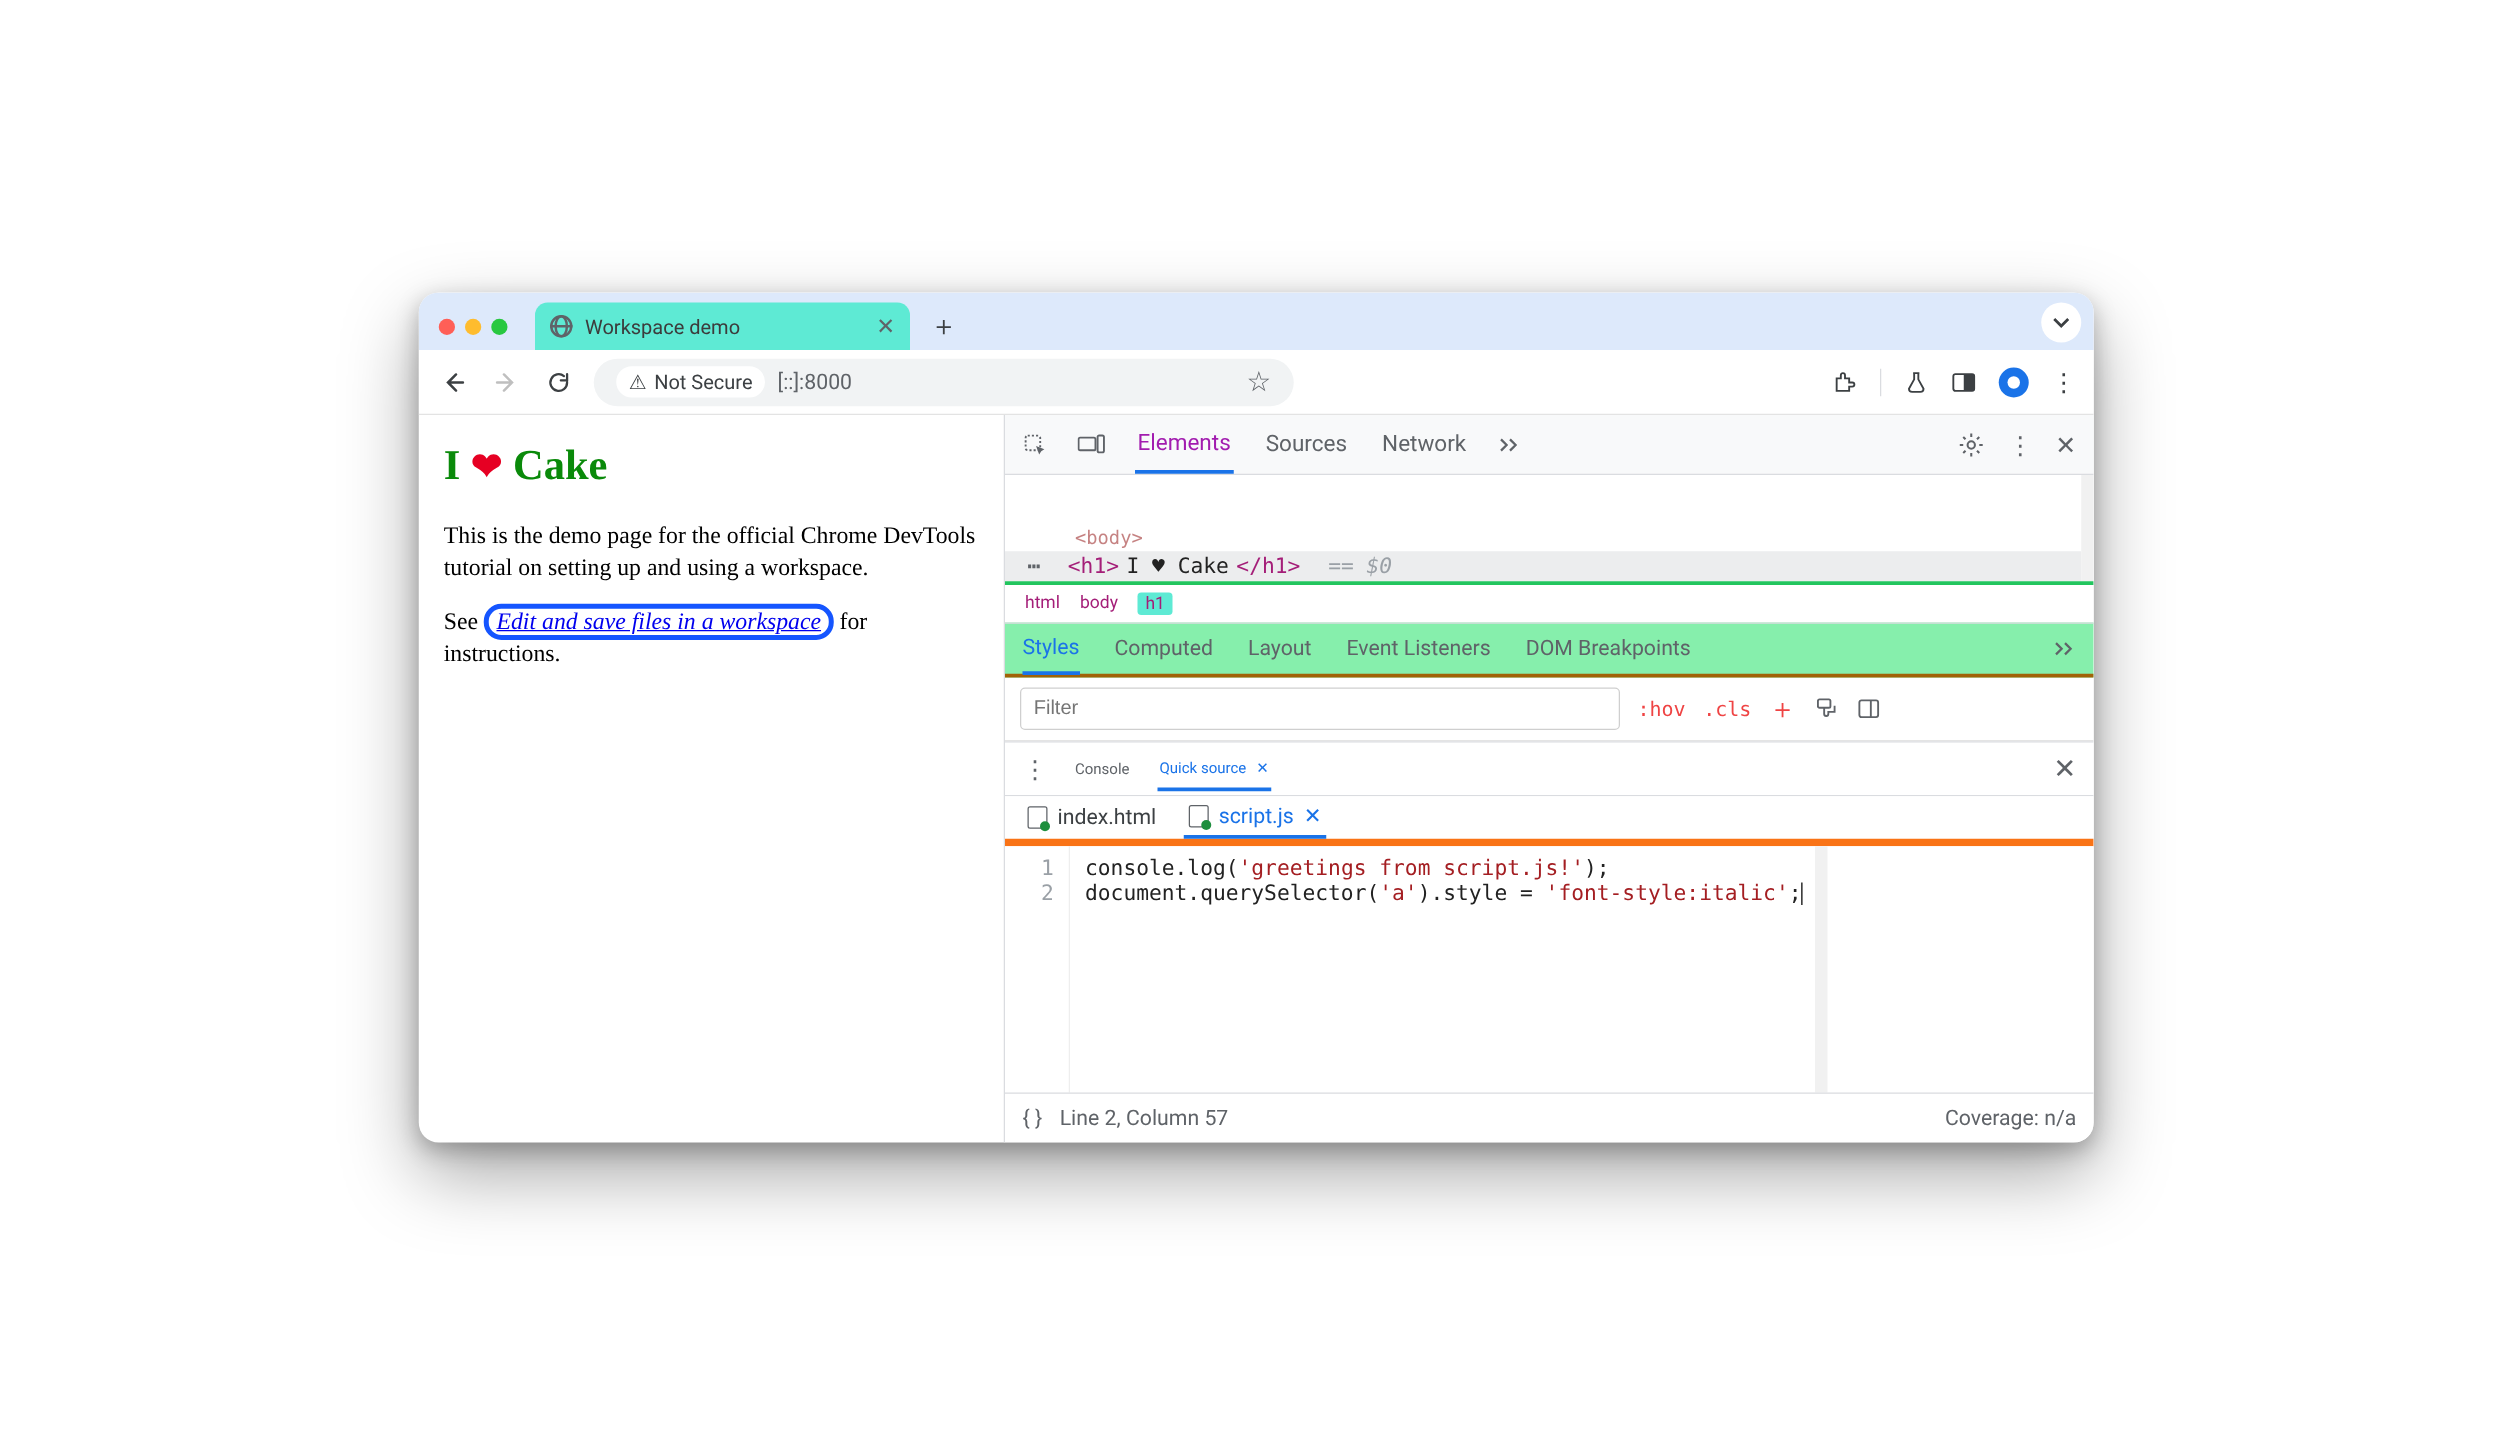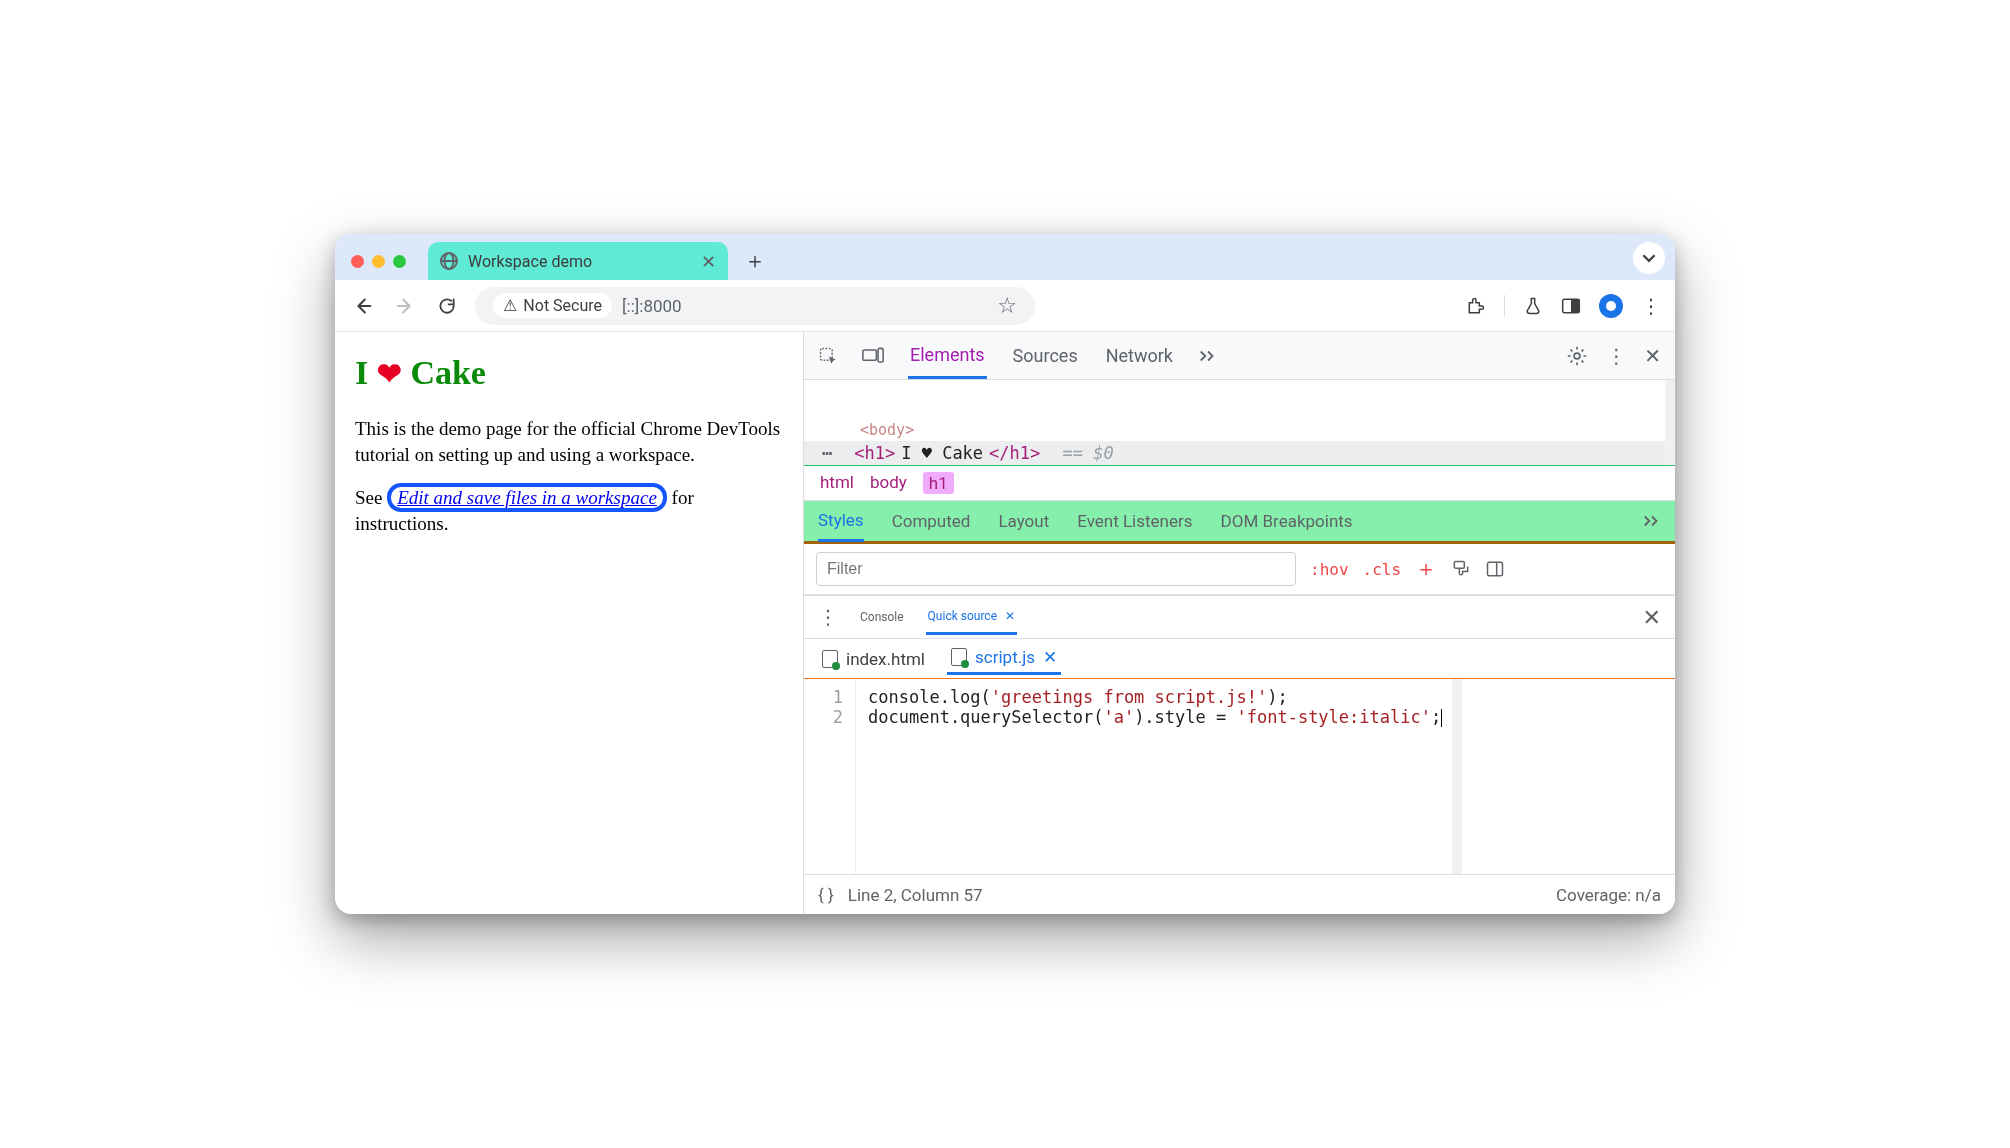--- a/index.html
+++ b/index.html
@@ -101,38 +101,38 @@
   .el-row{font-family:Menlo,Consolas,monospace;font-size:17px;padding:2px 18px;}
   .el-row.fade{color:#a03030;transform:translate(38px,0);opacity:.6;font-size:15px;margin-top:39px;}
   .el-row.selected{background:#ecedee;display:flex;align-items:center;gap:6px;}
   .el-row .dots{color:#5f6368;margin-right:16px;font-weight:bold;}
   .tag{color:#a41e78;}
   .txt{color:#222;}
   .eq{color:#9aa0a6;font-style:italic;}
   .el-row.child{padding-left:54px;}
   .tri{color:#888;margin-right:4px;}
 
-  .breadcrumbs{display:flex;gap:16px;padding:6px 16px;border-top:1px solid #22c55e;font-size:17px;}
+  .breadcrumbs{display:flex;gap:16px;padding:6px 16px;border-top:3px solid #22c55e;font-size:14px;}
   .bc{color:#a41e78;}
-  .bc.sel{background:#f0abfc;padding:1px 6px;border-radius:3px;}
+  .bc.sel{background:#5eead4;padding:1px 6px;border-radius:3px;}
 
   .styles-tabs{display:flex;align-items:center;gap:28px;padding:0 14px;height:44px;border-top:1px solid #dadce0;border-bottom:3px solid #a16207;background:#86efac;}
   .st-tab{font-size:17px;color:#5f6368;padding:9px 0;}
   .st-tab.active{color:#1a73e8;border-bottom:3px solid #1a73e8;}
 
   .styles-toolbar{display:flex;align-items:center;gap:14px;padding:8px 12px;border-bottom:1px solid #e4e4e4;}
   .filter-input{flex:0 1 480px;height:34px;border:1px solid #cfcfcf;border-radius:4px;padding:0 10px;font-size:16px;color:#5f6368;background:#fff;}
   .st-tool{font-family:Menlo,monospace;font-size:16px;color:#ef4444;}
 
   .drawer-tabs{display:flex;align-items:center;gap:20px;padding:0 14px;height:44px;border-top:1px solid #dadce0;border-bottom:1px solid #dadce0;background:#fff;}
   .dr-tab{font-size:12px;color:#5f6368;padding:9px 2px;display:flex;align-items:center;gap:8px;}
   .dr-tab.active{color:#1a73e8;border-bottom:3px solid #1a73e8;}
   .dr-close{margin-left:auto;font-size:22px;color:#5f6368;}
 
-  .file-tabs{display:flex;align-items:center;gap:18px;padding:4px 14px;height:40px;border-bottom:1px solid #f97316;background:#fff;}
+  .file-tabs{display:flex;align-items:center;gap:18px;padding:4px 14px;height:40px;border-bottom:6px solid #f97316;background:#fff;}
   .file-tab{display:flex;align-items:center;gap:8px;font-size:17px;color:#3c4043;padding:5px 4px;}
   .file-tab.active{color:#1a73e8;border-bottom:3px solid #1a73e8;}
   .file-ico{width:16px;height:18px;border:1.6px solid #5f6368;border-radius:2px;position:relative;}
   .file-ico::after{content:"";position:absolute;right:-3px;bottom:-3px;width:8px;height:8px;border-radius:50%;background:#1e8e3e;}
 
   .editor{display:flex;font-family:Menlo,Consolas,monospace;font-size:17px;flex:1;background:#fff;min-height:110px;}
   .gutter{width:52px;text-align:right;color:#9aa0a6;padding:8px 12px 0 0;border-right:1px solid #eee;}
   .code{padding:8px 10px 0 12px;white-space:pre;color:#222;}
   .str{color:#a41e22;}
   .caret{border-left:1.5px solid #000;display:inline-block;height:18px;vertical-align:middle;}

